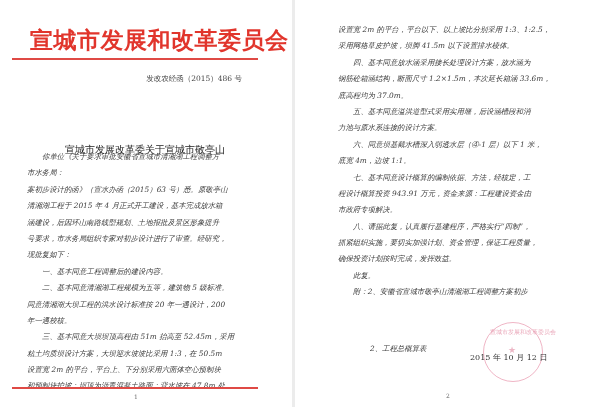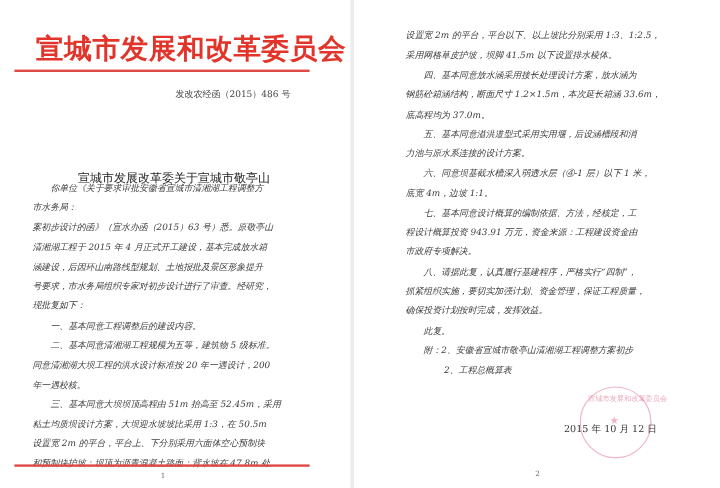--- a/index.html
+++ b/index.html
@@ -37,21 +37,21 @@
   }
   .body-text {
     position: absolute; font-size: 7.4px; line-height: 16.4px; color: #3c3c3c;
     white-space: nowrap;
     font-style: italic;
   }
   .left-body { left: 27px; top: 149px; width: 232px; }
   .right-body { left: 338px; top: 22px; width: 232px; }
   .line { display: block; height: 16.4px; }
   .indent { padding-left: 15px; }
-  .indent2 { padding-left: 32px; }
+  .indent2 { padding-left: 32px; margin-top: 40px; }
   .page-num { position: absolute; font-size: 6px; color: #666; }
   .pn-left { left: 134px; top: 393px; }
   .pn-right { left: 446px; top: 392px; }
   .sign-date {
     position: absolute; left: 470px; top: 352px;
     font-size: 8px; color: #333; white-space: nowrap;
   }
   .seal {
     position: absolute; left: 483px; top: 322px; width: 58px; height: 58px;
     border: 1.5px solid rgba(226, 120, 150, 0.55); border-radius: 50%;

